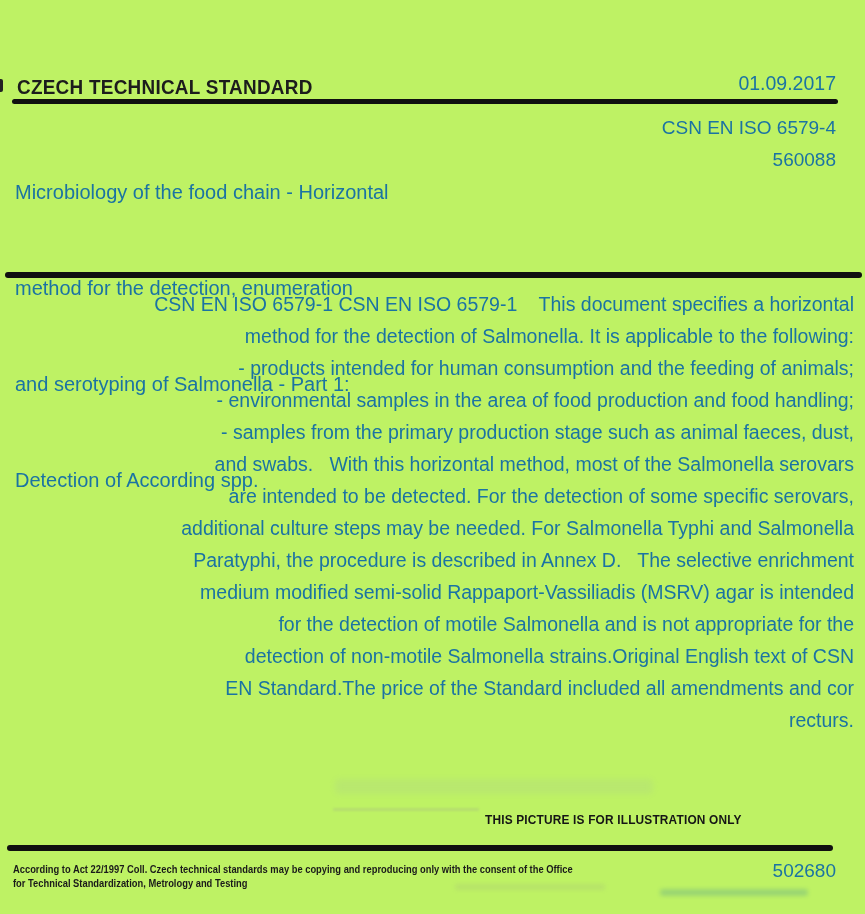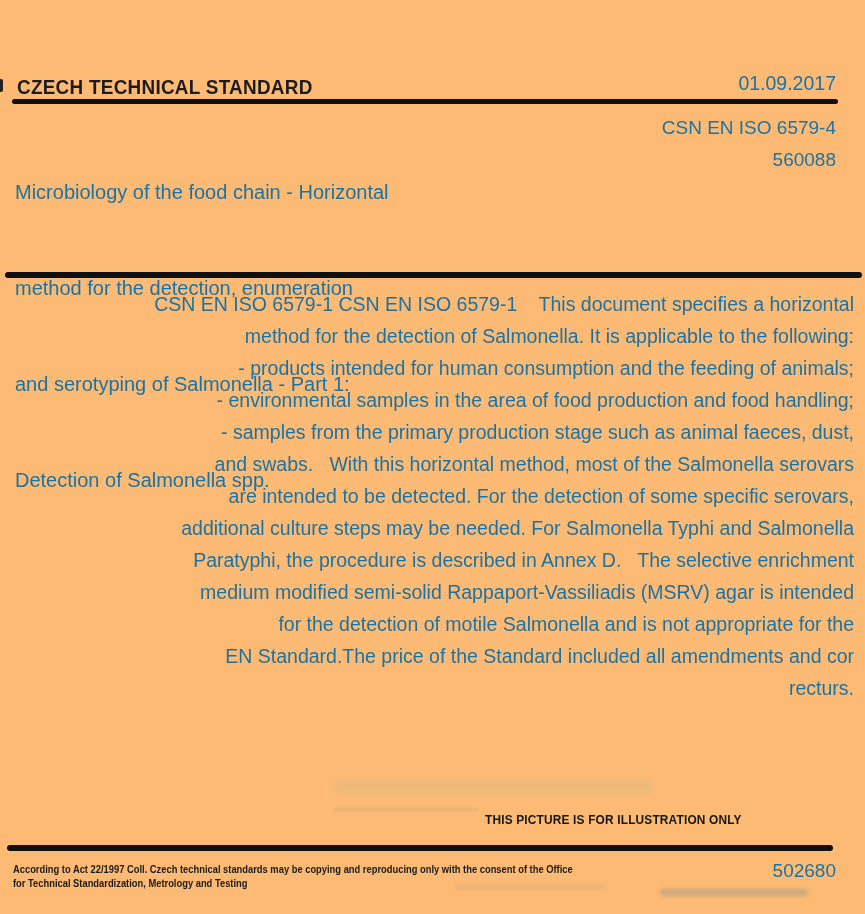--- a/index.html
+++ b/index.html
@@ -8,21 +8,21 @@
     --rule:#101010;
   }
   *{margin:0;padding:0;box-sizing:border-box;}
   html,body{background:#ffffff;}
   body{
     width:865px;height:914px;
     position:relative;
     font-family:"Liberation Sans",sans-serif;
     overflow:hidden;
   }
-  .page{position:absolute;inset:0;background:#fdba74;}
+  .page{position:absolute;inset:0;background:#bef264;}
 
   
   .doc-heading{
     position:absolute;left:17px;top:75px;
     font-size:21px;font-weight:700;color:var(--ink);
     letter-spacing:.3px;white-space:nowrap;
     transform:scaleX(.90);transform-origin:left center;
   }
   .issue-date{
     position:absolute;right:29px;top:72px;
@@ -98,21 +98,21 @@
 
   <div class="doc-heading">CZECH TECHNICAL STANDARD</div>
   <div class="issue-date">01.09.2017</div>
 
   <div class="rule rule-top"></div>
 
   <div class="std-title">
     <div>Microbiology of the food chain - Horizontal</div>
     <div>method for the detection, enumeration</div>
     <div>and serotyping of Salmonella - Part 1:</div>
-    <div>Detection of Salmonella spp.</div>
+    <div>Detection of According spp.</div>
   </div>
 
   <div class="std-refs">
     <div>CSN EN ISO 6579-4</div>
     <div>560088</div>
   </div>
 
   <div class="rule rule-mid"></div>
 
   <div class="description">
@@ -120,20 +120,21 @@
     <div>method for the detection of Salmonella. It is applicable to the following:</div>
     <div> - products intended for human consumption and the feeding of animals;</div>
     <div> - environmental samples in the area of food production and food handling;</div>
     <div> - samples from the primary production stage such as animal faeces, dust,</div>
     <div>and swabs.   With this horizontal method, most of the Salmonella serovars</div>
     <div>are intended to be detected. For the detection of some specific serovars,</div>
     <div>additional culture steps may be needed. For Salmonella Typhi and Salmonella</div>
     <div>Paratyphi, the procedure is described in Annex D.   The selective enrichment</div>
     <div>medium modified semi-solid Rappaport-Vassiliadis (MSRV) agar is intended</div>
     <div>for the detection of motile Salmonella and is not appropriate for the</div>
+    <div>detection of non-motile Salmonella strains.Original English text of CSN</div>
     <div>EN Standard.The price of the Standard included all amendments and cor</div>
     <div>recturs.</div>
   </div>
 
   <div class="ghost ghost-1"></div>
   <div class="ghost ghost-2"></div>
 
   <div class="illustration-note">THIS PICTURE IS FOR ILLUSTRATION ONLY</div>
 
   <div class="rule rule-bottom"></div>

